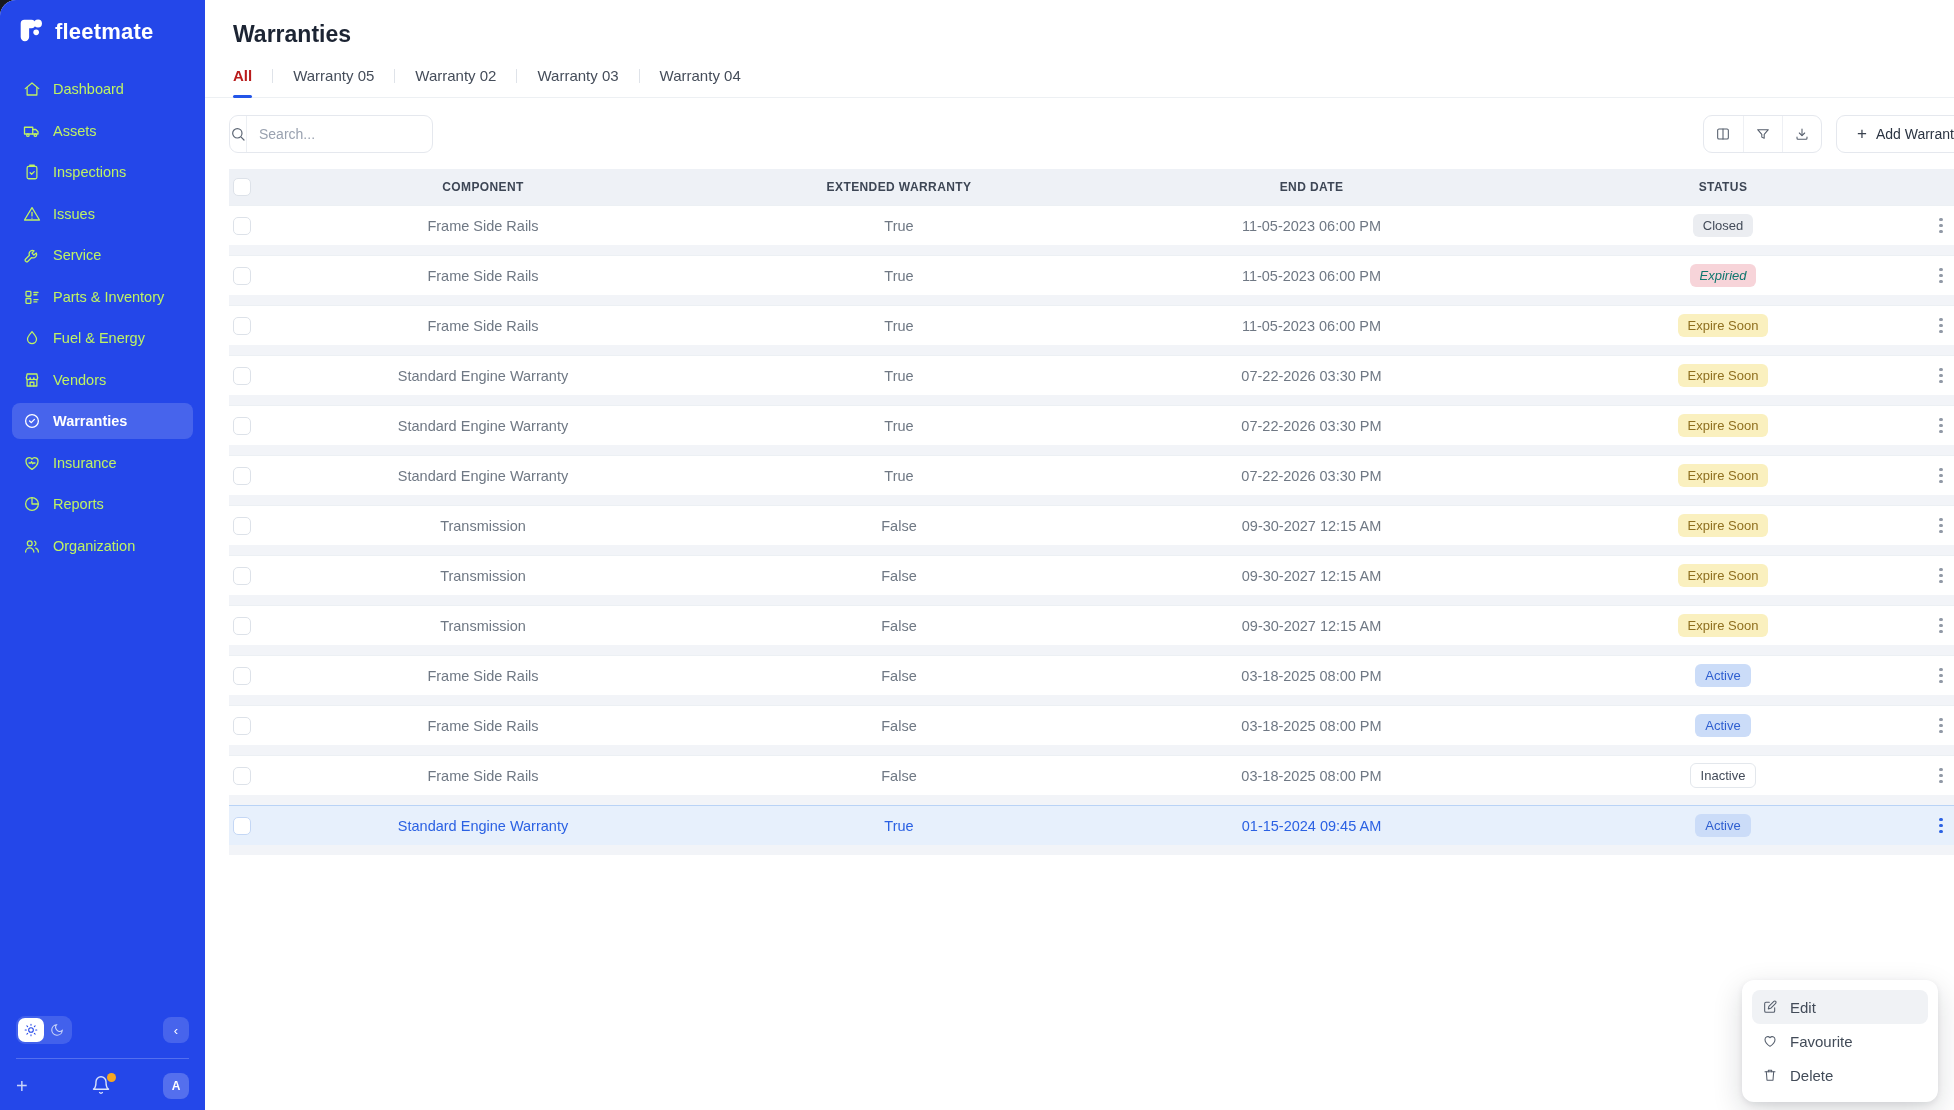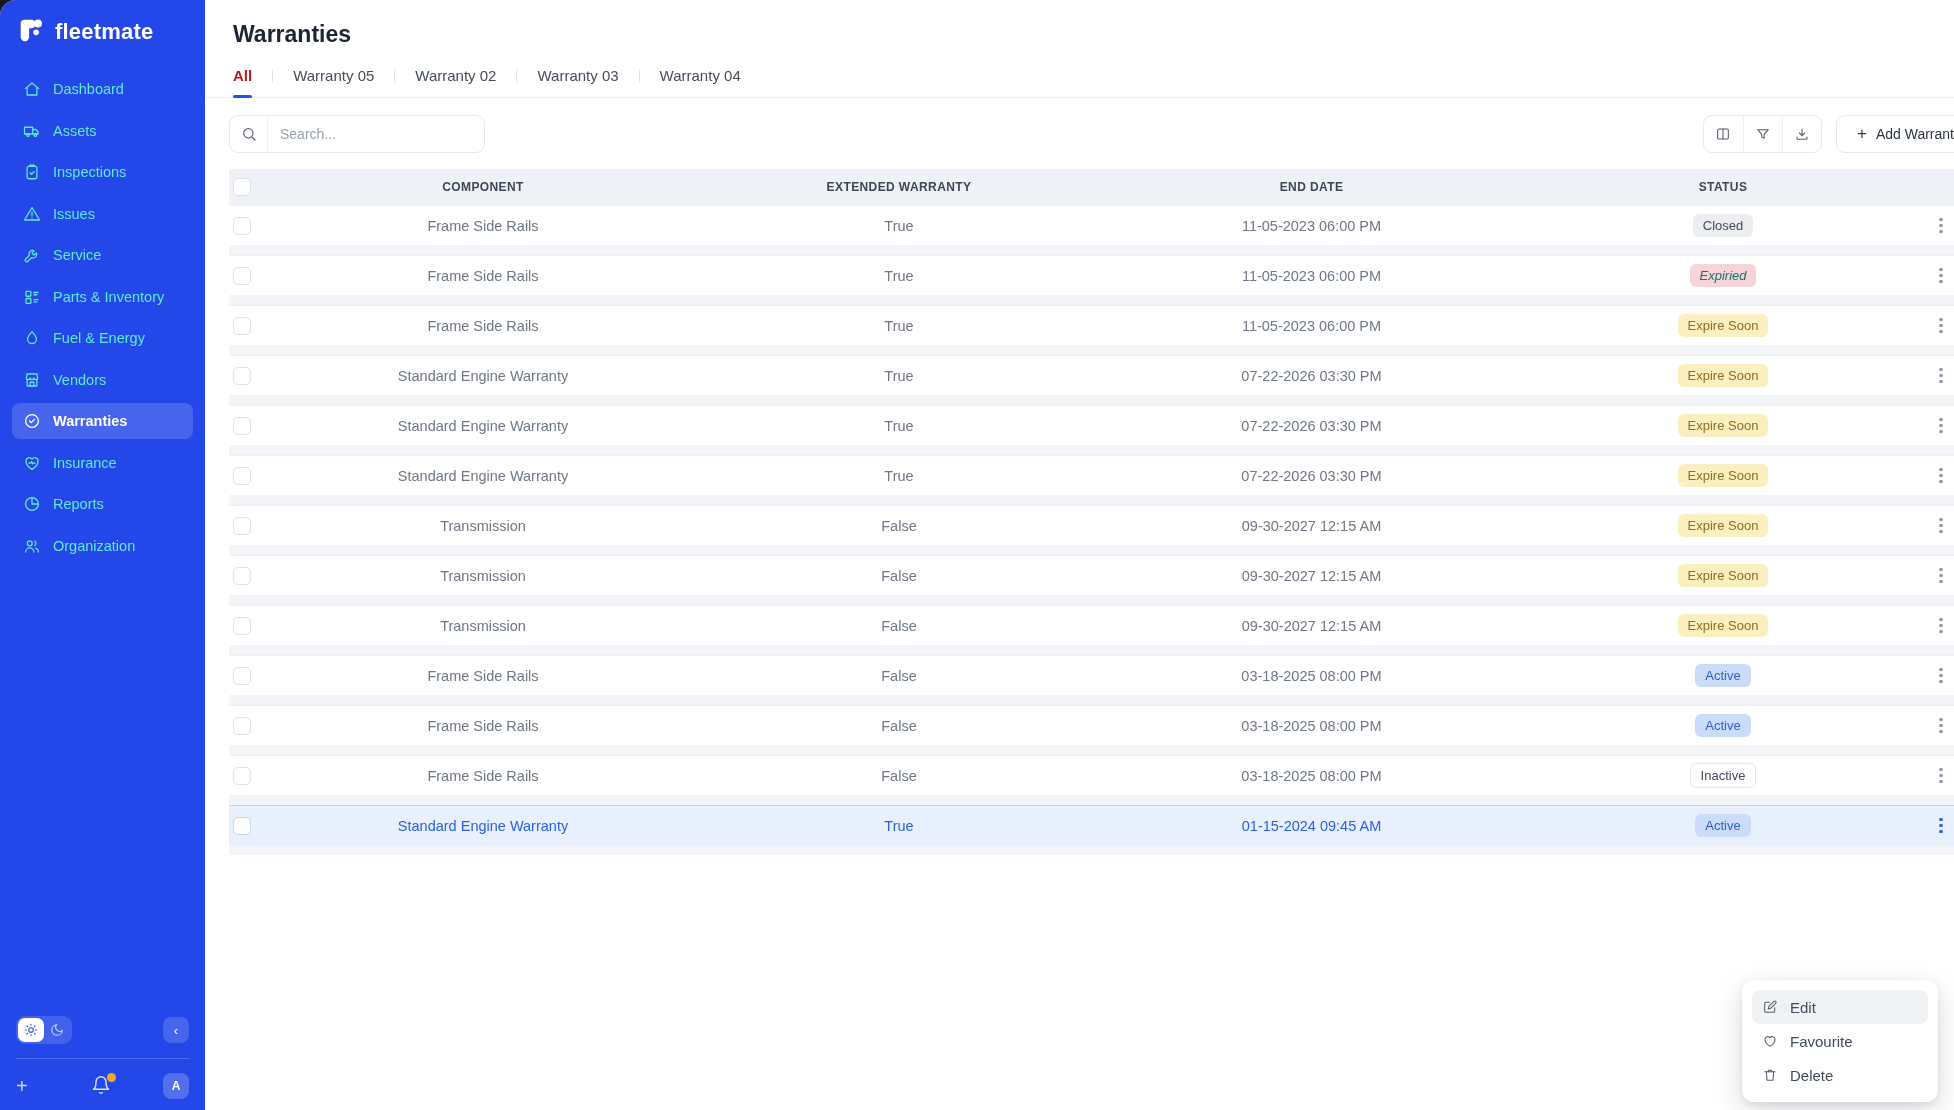--- a/index.html
+++ b/index.html
@@ -5,21 +5,21 @@
   * { margin:0; padding:0; box-sizing:border-box; }
   html,body { width:1954px; height:1110px; background:#17191e; font-family:"Liberation Sans", sans-serif; overflow:hidden; }
   .app { position:absolute; inset:0; display:flex; background:#ffffff; border-top-left-radius:16px; overflow:hidden; }
 
   
   .sidebar { position:relative; width:205px; flex:0 0 205px; background:#2447e9; color:#dfe6fb; }
   .logo { display:flex; align-items:flex-end; gap:9px; padding:15px 16px 10px; }
   .logo-mark { width:30px; height:30px; }
   .logo-text { color:#fff; font-size:22px; font-weight:bold; letter-spacing:.2px; }
   .nav { margin-top:16px; display:flex; flex-direction:column; gap:5.5px; }
-  .nav-item { display:flex; align-items:center; gap:12px; height:36px; margin:0 12px; padding:0 11px; border-radius:8px; font-size:14.5px; font-weight:500; color:#5eead4; cursor:pointer; }
+  .nav-item { display:flex; align-items:center; gap:12px; height:36px; margin:0 12px; padding:0 11px; border-radius:8px; font-size:14.5px; font-weight:500; color:#bef264; cursor:pointer; }
   .nav-item.active { background:rgba(255,255,255,.16); color:#ffffff; font-weight:bold; }
   .nav-item svg { width:18px; height:18px; stroke:currentColor; fill:none; stroke-width:1.7; stroke-linecap:round; stroke-linejoin:round; flex:0 0 18px; }
 
   .side-controls { position:absolute; left:0; right:0; top:1016px; }
   .toggle-row { display:flex; align-items:center; justify-content:space-between; padding:0 16px; }
   .theme-toggle { display:flex; align-items:center; background:rgba(255,255,255,.14); border-radius:9px; padding:2px; }
   .theme-seg { width:26px; height:24px; display:flex; align-items:center; justify-content:center; border-radius:7px; }
   .theme-seg.on { background:#ffffff; }
   .theme-seg svg { width:14px; height:14px; fill:none; stroke-width:1.8; stroke-linecap:round; }
   .theme-seg.on svg { stroke:#2447e9; }
@@ -37,21 +37,21 @@
   .main { flex:1; position:relative; background:#ffffff; min-width:0; }
   .page-title { padding:21px 28px 0; font-size:23px; font-weight:bold; color:#1c2433; }
 
   .tabs { display:flex; align-items:stretch; margin-top:17px; padding:0 28px; border-bottom:1px solid #edf0f3; }
   .tab { display:flex; align-items:center; font-size:15px; color:#454d5a; padding:2px 0 13px; cursor:pointer; position:relative; }
   .tab.active { color:#b91c1c; font-weight:bold; }
   .tab.active::after { content:""; position:absolute; left:0; right:0; bottom:-1px; height:3px; background:#2355e8; border-radius:2px; }
   .tab-sep { width:1px; background:#dfe3e9; margin:4px 20px 14px; }
 
   .controls { display:flex; align-items:center; justify-content:space-between; padding:17px 24px 16px; }
-  .search-box { display:flex; align-items:center; width:256px; height:38px; border:1px solid #e5e8ee; border-radius:9px; background:#fff; overflow:hidden; }
+  .search-box { display:flex; align-items:center; width:204px; height:38px; border:1px solid #e5e8ee; border-radius:9px; background:#fff; overflow:hidden; }
   .search-icon-cell { width:38px; height:100%; display:flex; align-items:center; justify-content:center; border-right:1px solid #eceff3; }
   .search-icon-cell svg { width:16px; height:16px; stroke:#5c6573; fill:none; stroke-width:1.8; stroke-linecap:round; }
   .search-box input { border:none; outline:none; flex:1; padding:0 12px; font-size:14px; color:#343c49; font-family:"Liberation Sans",sans-serif; }
   .search-box input::placeholder { color:#9aa2b0; }
 
   .controls-right { display:flex; align-items:center; gap:14px; margin-right:-52px; }
   .icon-group { display:flex; height:38px; border:1px solid #e5e8ee; border-radius:9px; background:#fff; overflow:hidden; }
   .icon-btn { width:39px; display:flex; align-items:center; justify-content:center; cursor:pointer; }
   .icon-btn + .icon-btn { border-left:1px solid #eef0f4; }
   .icon-btn svg { width:17px; height:17px; stroke:#454e5d; fill:none; stroke-width:1.7; stroke-linecap:round; stroke-linejoin:round; }

